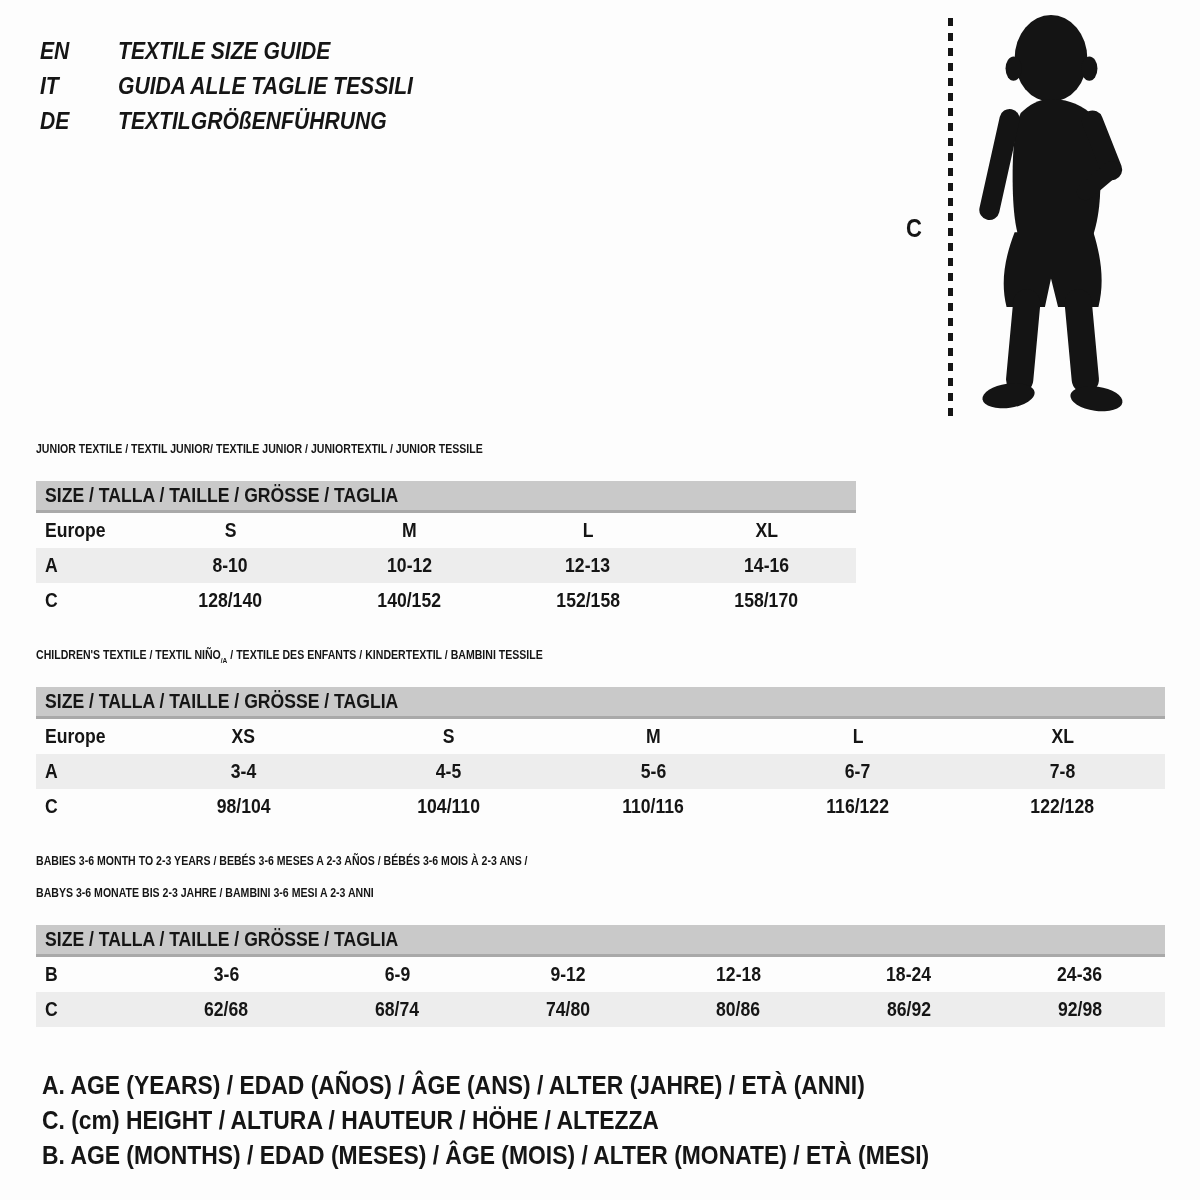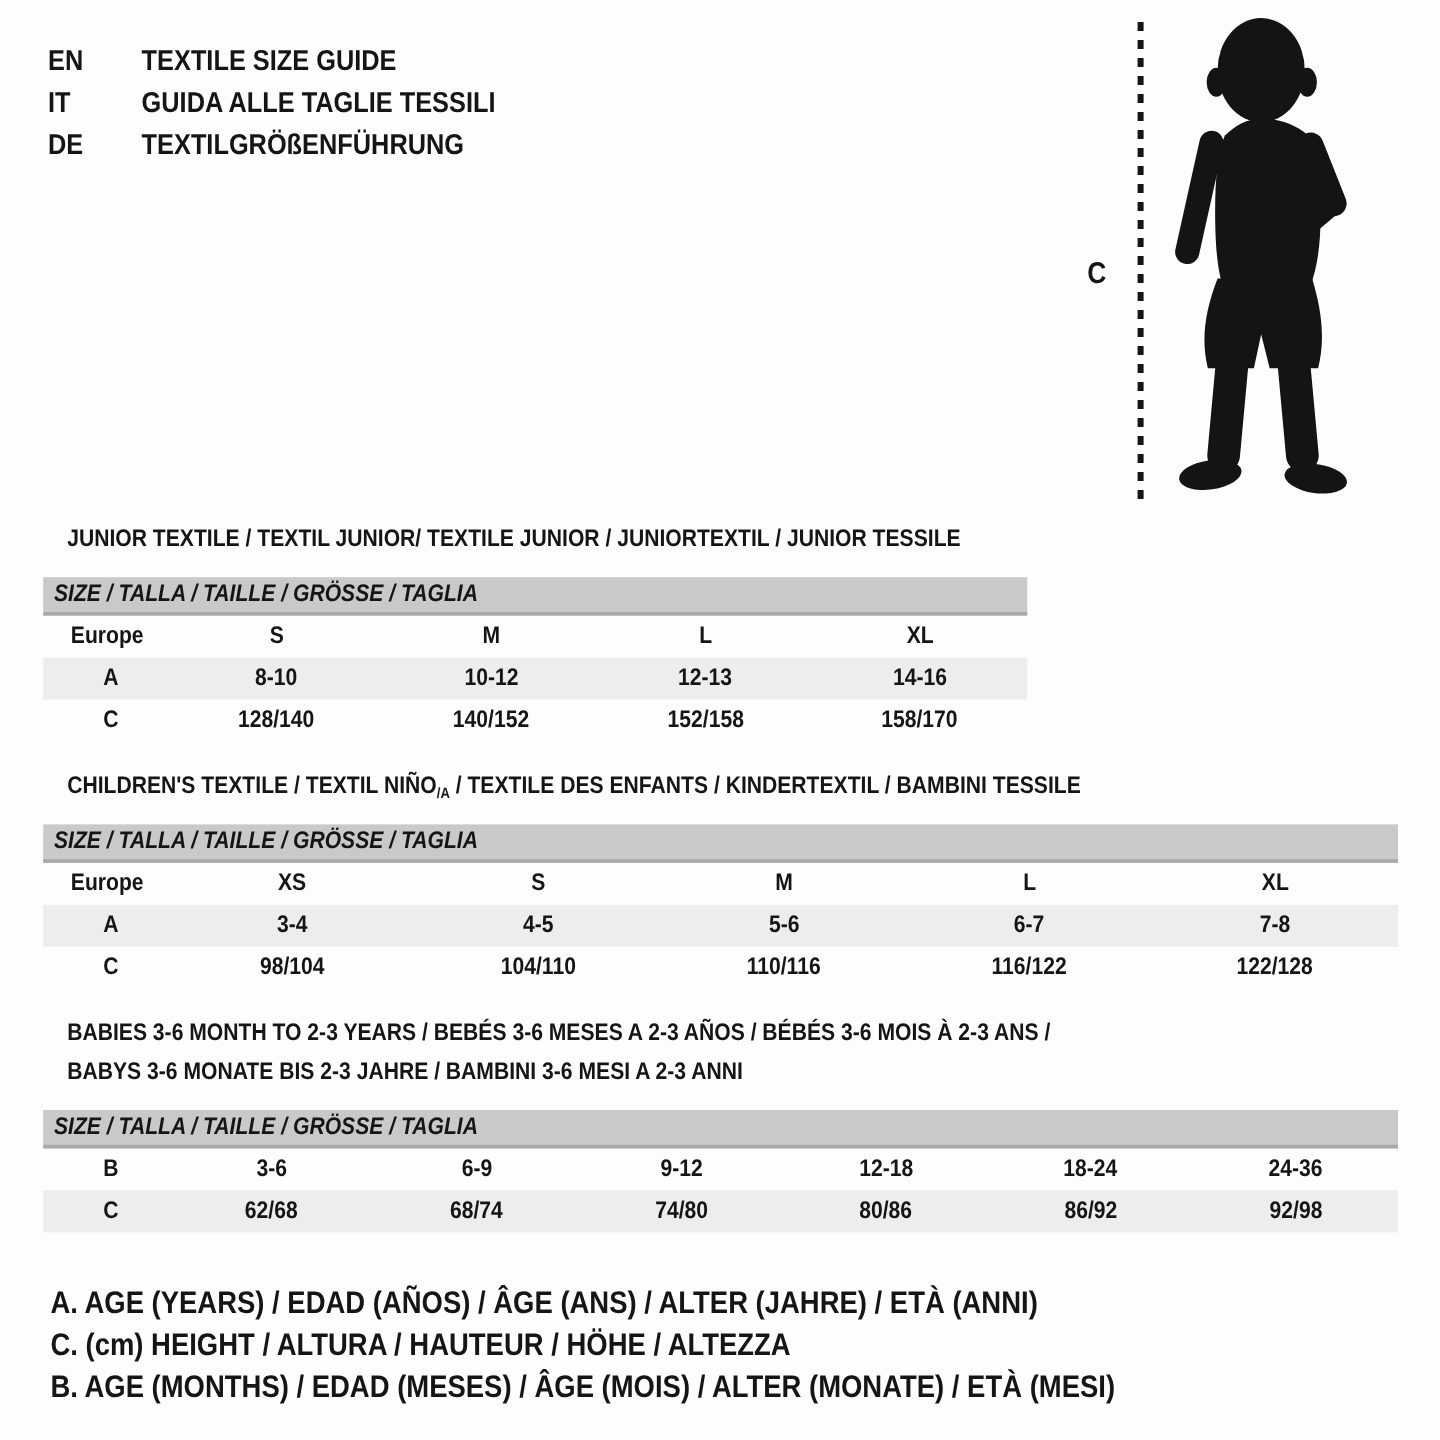--- a/index.html
+++ b/index.html
@@ -9,46 +9,46 @@
     color: var(--ink, #151515);
     font-family: "Liberation Sans", sans-serif;
     font-weight: bold;
   }
   
   .cx  { display:inline-block; transform:scaleX(.88); transform-origin:0 50%; white-space:nowrap; }
   .cxc { display:inline-block; transform:scaleX(.88); transform-origin:50% 50%; white-space:nowrap; }
 
   
   .langs { position:absolute; left:40px; top:33px; }
-  .lang-row { display:flex; height:35px; align-items:center; font-size:24px; }
+  .lang-row { display:flex; height:35px; align-items:center; font-size:24px;font-style:italic; }
   .lang-code { width:78px; }
 
   
   .toddler-svg { position:absolute; left:962px; top:8px; width:182px; height:414px; }
   .dash-line {
     position:absolute; left:948px; top:18px; width:5px; height:398px;
     background: repeating-linear-gradient(to bottom, var(--ink,#151515) 0 8px, transparent 8px 15px);
   }
   .c-label { position:absolute; left:906px; top:214px; font-size:25px; }
 
   
   .tbl { position:absolute; }
-  .ttl { margin-left:20px; font-size:20px; }
+  .ttl { margin-left:0; font-size:12px; }
   .ttl .title-line { display:block; line-height:32px; height:32px; }
   .ttl .sub { font-size:62%; position:relative; top:4px; letter-spacing:0; }
   .ttl + .bar { margin-top:16px; }
   .bar {
     height:32px; box-sizing:border-box;
     background: var(--bar-bg,#c9c9c9);
     border-bottom:3px solid var(--bar-border,#a9a9a9);
-    display:flex; align-items:center; padding-left:9px; font-size:20px;font-style:italic;
+    display:flex; align-items:center; padding-left:9px; font-size:20px;
   }
   .trow { display:flex; height:35px; align-items:center; font-size:20px; }
   .tbody .trow:nth-child(even) { background: var(--row-shade,#ededed); }
-  .tlabel { width:105px; padding-left:9px; box-sizing:border-box;text-align:center; }
+  .tlabel { width:105px; padding-left:9px; box-sizing:border-box; }
   .tcell { flex:1; text-align:center; }
 
   
   .notes { position:absolute; left:42px; top:1068px; font-size:26px; }
   .note { display:block; height:35px; line-height:35px; }
 </style>
 </head>
 <body>
 
 <div class="langs">

